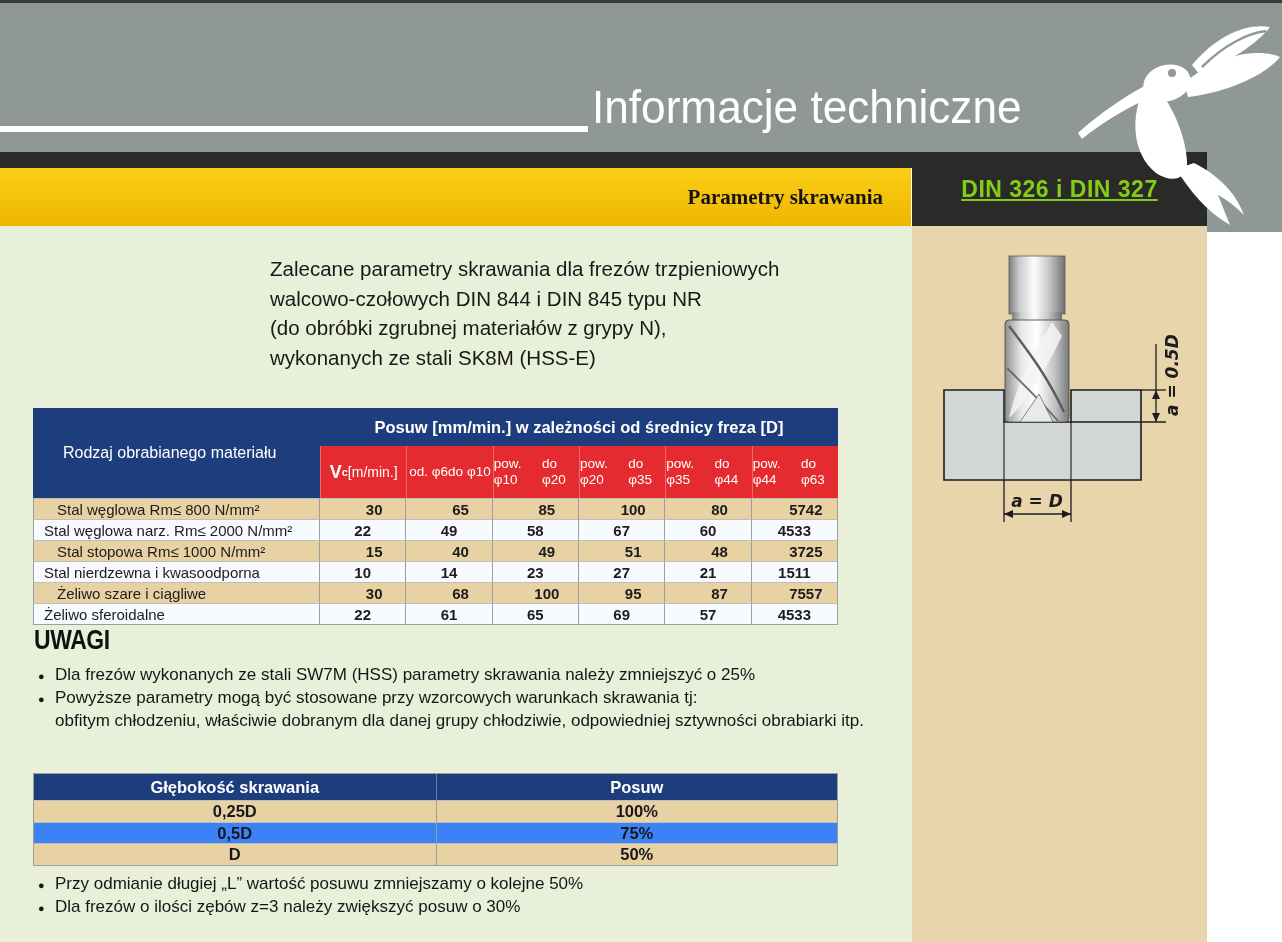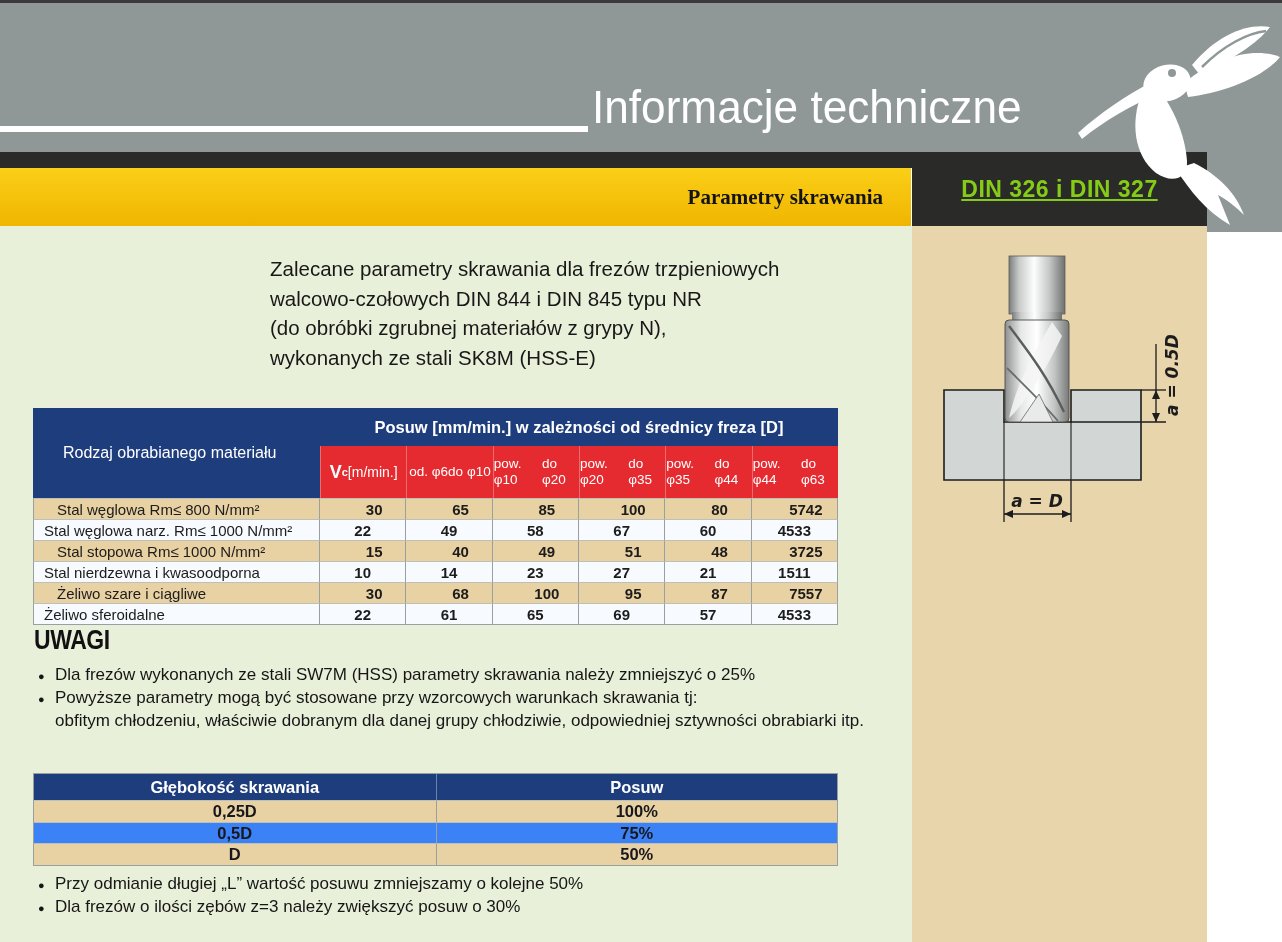--- a/index.html
+++ b/index.html
@@ -233,21 +233,21 @@
   <div class="mrow tan">
     <div class="mat">Stal węglowa Rm≤ 800 N/mm²</div>
     <div>30</div>
     <div>65</div>
     <div>85</div>
     <div>100</div>
     <div>80</div>
     <div>5742</div>
   </div>
   <div class="mrow lt">
-    <div class="mat">Stal węglowa narz. Rm≤ 1000 N/mm²</div>
+    <div class="mat">Stal węglowa narz. Rm≤ 2000 N/mm²</div>
     <div>22</div>
     <div>49</div>
     <div>58</div>
     <div>67</div>
     <div>60</div>
     <div>4533</div>
   </div>
   <div class="mrow tan">
     <div class="mat">Stal stopowa Rm≤ 1000 N/mm²</div>
     <div>15</div>

